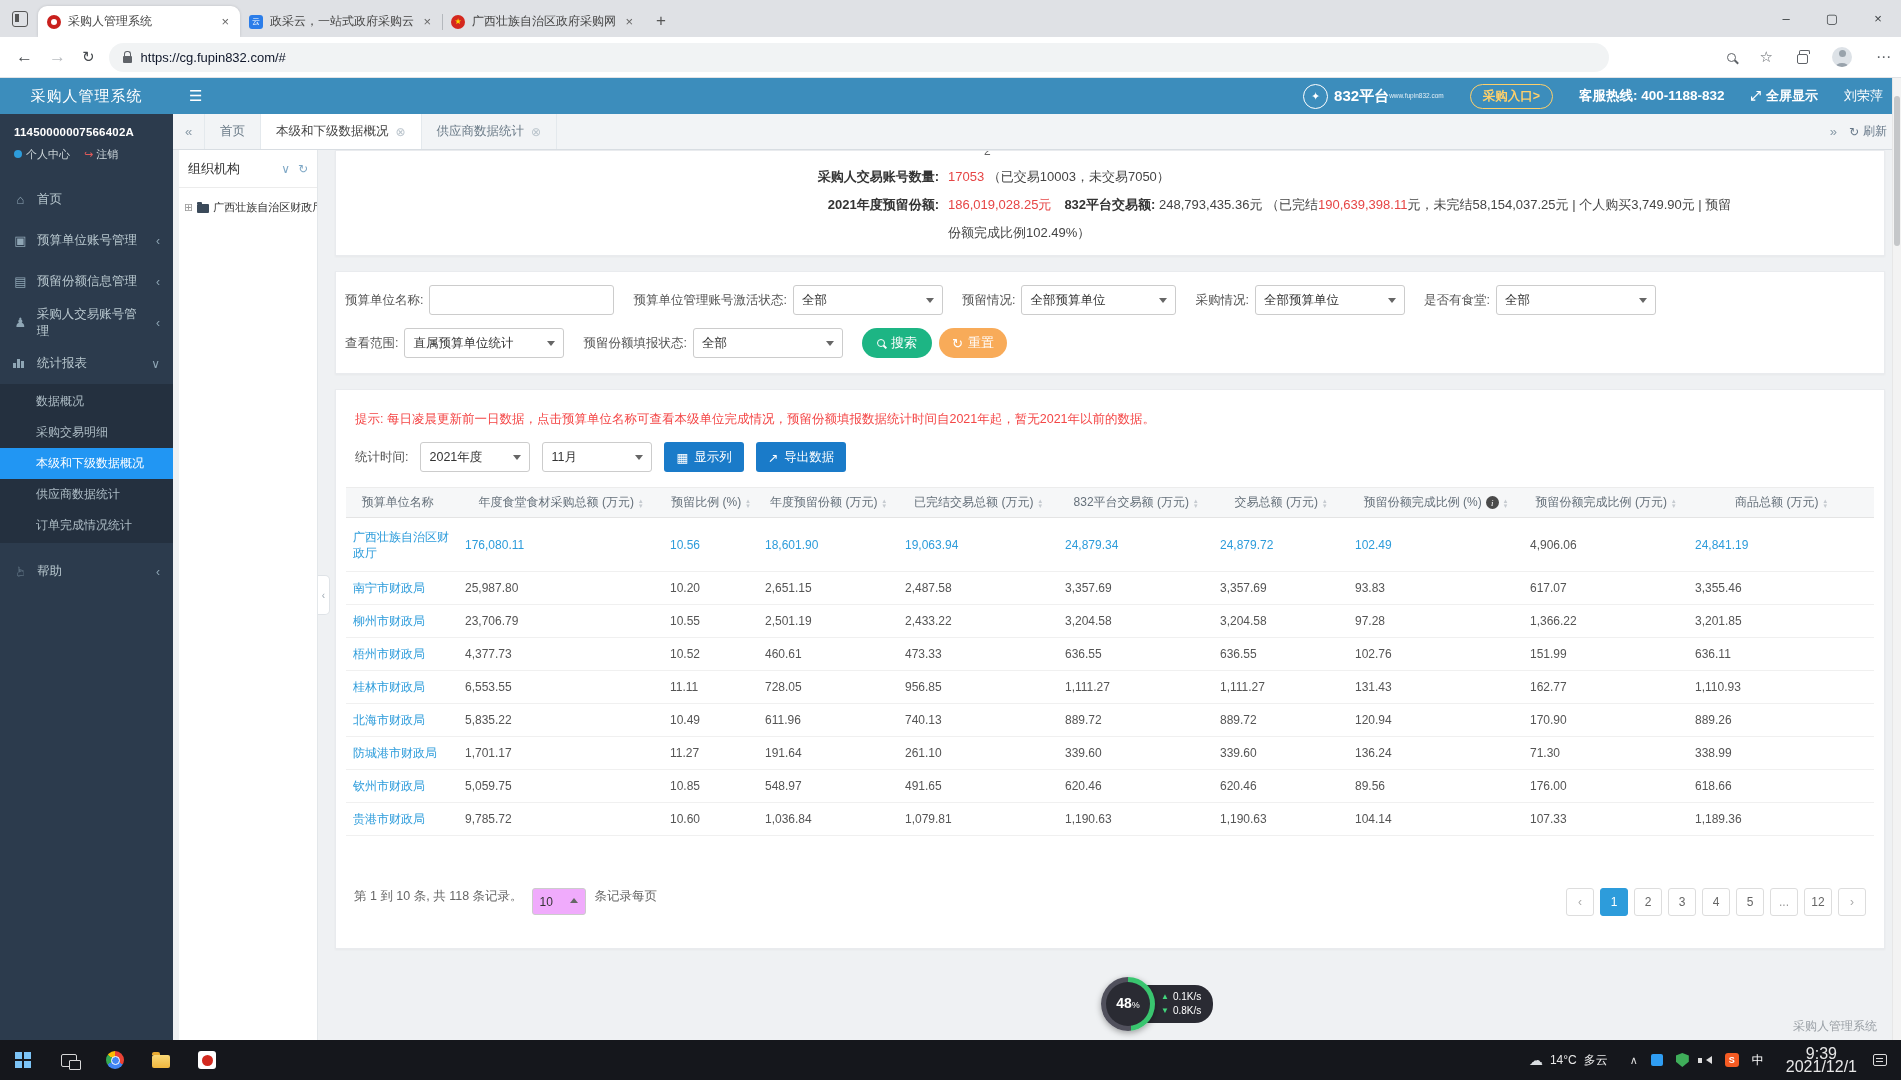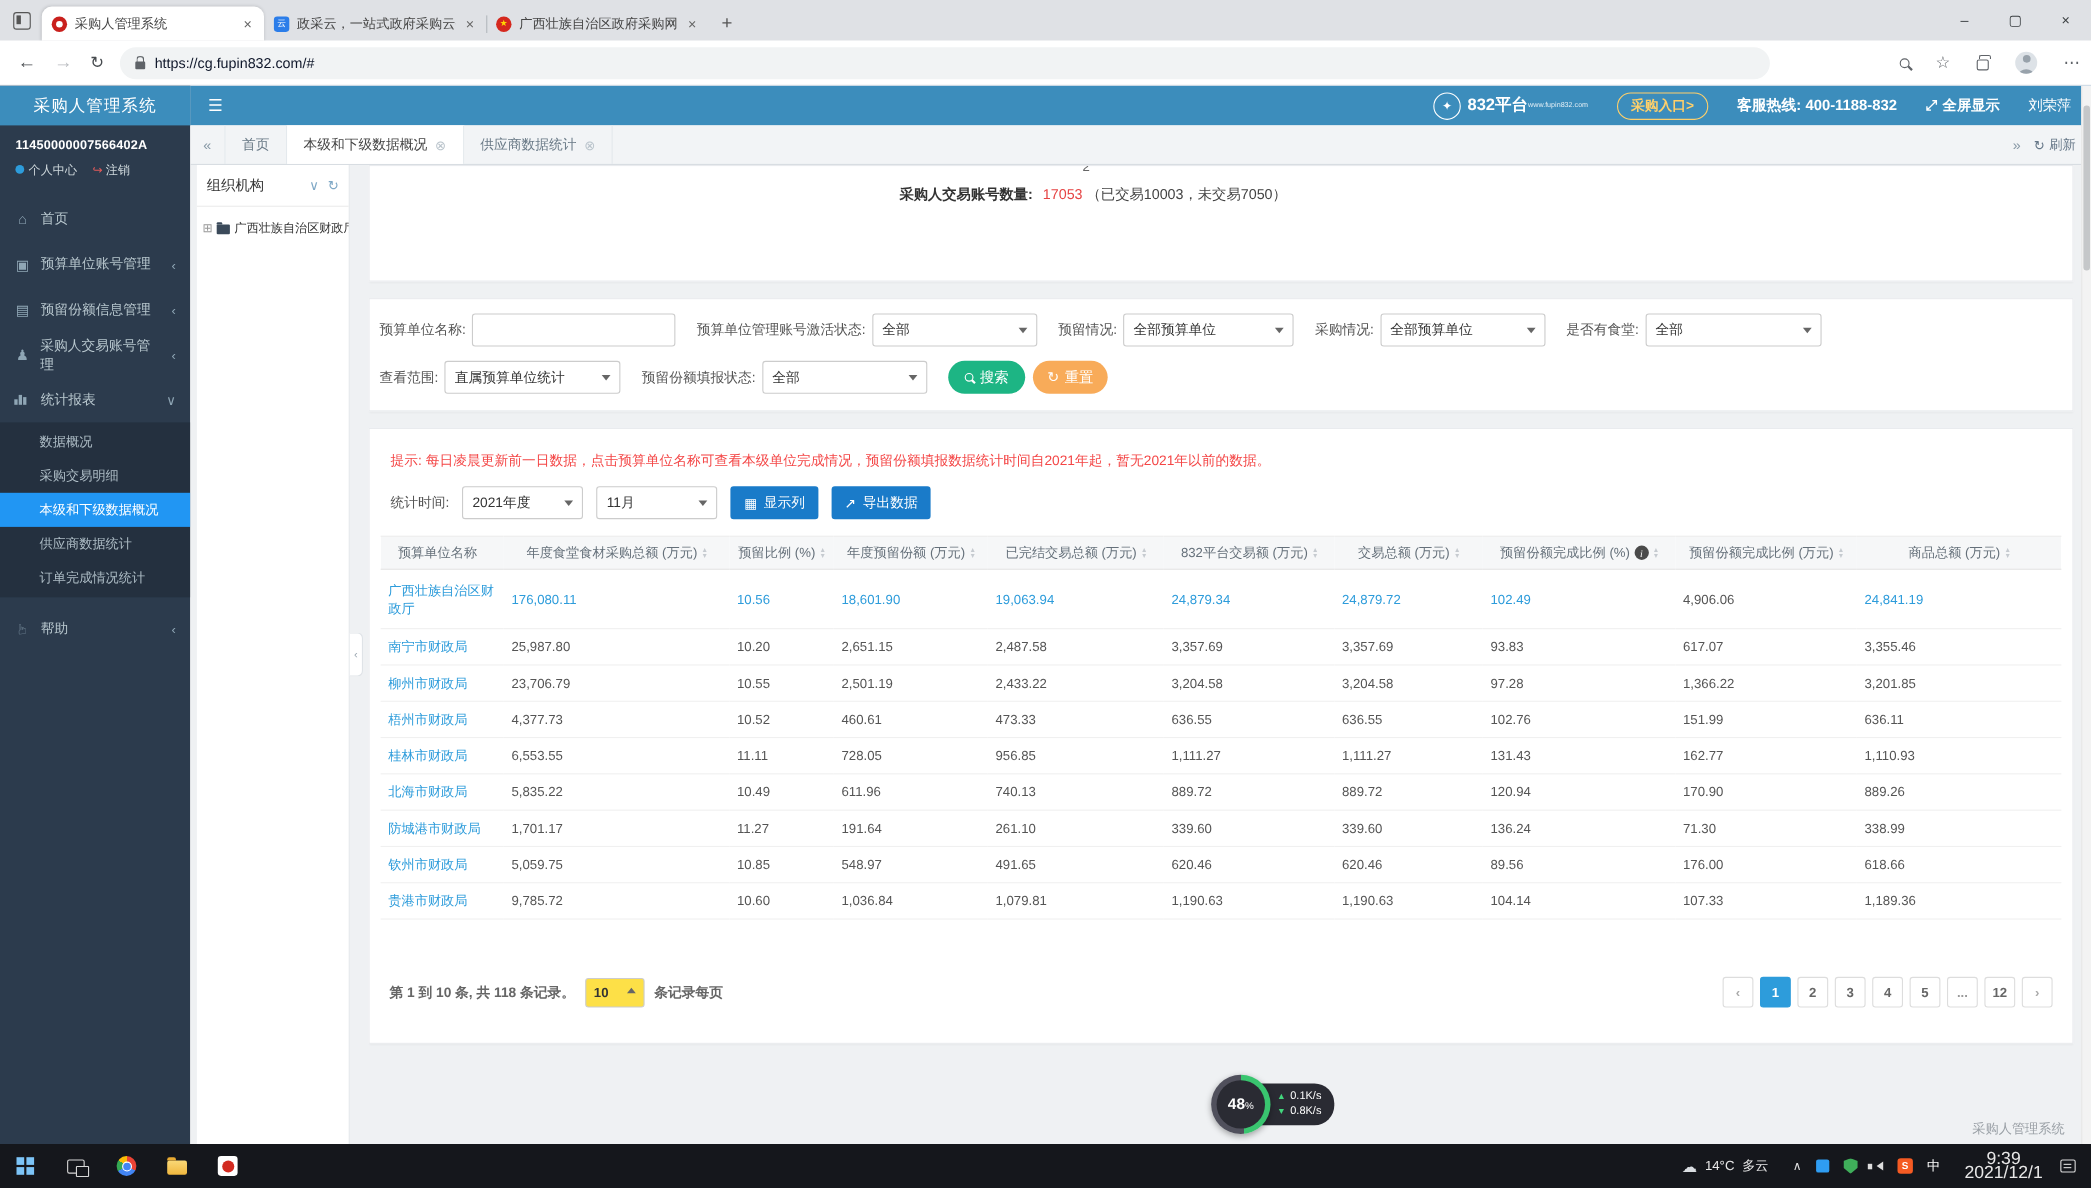--- a/index.html
+++ b/index.html
@@ -133,22 +133,22 @@
   th .arrows { display:inline-flex; flex-direction:column; margin-left:5px; color:#c6cbd0; font-size:7px; line-height:5px; vertical-align:middle; visibility:hidden; }
   th.sortable .arrows { visibility:visible; }
   th .info-dot { display:none; }
   th.info .info-dot { display:inline-flex; width:13px; height:13px; border-radius:50%; background:#4a4a4a; color:#fff; font-size:9px; font-style:italic; align-items:center; justify-content:center; margin-left:4px; vertical-align:middle; font-family:"Liberation Serif",serif; }
   tbody td { border-bottom:1px solid #f0f0f0; height:33px; padding:3px 7px; color:#555; overflow:hidden; white-space:nowrap; }
   tbody tr.tall td { height:54px; }
   td.name { color:#2d9cdb; white-space:normal; line-height:16px; }
   tr.hl td { color:#2d9cdb; }
   tr.hl td:nth-child(9) { color:#555; }
 
-  .pagi { display:flex; align-items:center; gap:9px; padding:52px 8px 4px; font-size:12.5px; color:#666;font-weight:bold; }
-  .size-sel { width:54px; height:27px; border:1px solid #ccc; border-radius:3px; background:#fde047; display:flex; align-items:center; justify-content:space-between; padding:0 7px; font-size:12px; color:#333; }
+  .pagi { display:flex; gap:9px; padding:52px 8px 4px; font-size:12.5px; color:#666; }
+  .size-sel { width:54px; height:27px; border:1px solid #ccc; border-radius:3px; background:#f0abfc; display:flex; align-items:center; justify-content:space-between; padding:0 7px; font-size:12px; color:#333; }
   .pages { margin-left:auto; display:flex; gap:6px; }
   .pg { min-width:28px; height:28px; border:1px solid #ddd; border-radius:3px; background:#fff; display:flex; align-items:center; justify-content:center; color:#666; font-size:12px; padding:0 4px; }
   .pg.active { background:#2d9cdb; border-color:#2d9cdb; color:#fff; }
   .pg.nav { color:#aaa; }
   .pg.dots { border-color:#ddd; color:#999; }
 
   .foot-note { position:absolute; right:24px; bottom:5px; color:#9aa0a6; font-size:12px; }
 
   .net-widget { position:absolute; left:928px; bottom:9px; display:flex; align-items:center; }
   .nw-circle { width:54px; height:54px; border-radius:50%; background:conic-gradient(#39c56f 0 48%, #50505c 48% 100%); display:flex; align-items:center; justify-content:center; position:relative; z-index:2; box-shadow:0 2px 6px rgba(0,0,0,.35); }
@@ -375,20 +375,24 @@
         </div>
 
       <div class="cards">
 
         <div class="card stats-card">
           <span class="clip-frag">2</span>
           <div class="srow">
             <span class="slabel">采购人交易账号数量:</span>
             <span class="sval"><span class="red">17053</span> <span>（已交易10003，未交易7050）</span></span>
           </div>
+          <div class="srow">
+            <span class="slabel">2021年度预留份额:</span>
+            <span class="sval"><span class="red">186,019,028.25元</span>　<span class="b">832平台交易额:</span> <span>248,793,435.36元 （已完结</span><span class="red">190,639,398.11</span><span>元，未完结58,154,037.25元 | 个人购买3,749.90元 | 预留份额完成比例102.49%）</span></span>
+          </div>
         </div>
 
         <div class="card filter-card">
           <div class="frow">
             <div class="fg">
               <span class="flabel">预算单位名称:</span>
               <span class="inp"></span>
             </div>
             <div class="fg">
               <span class="flabel">预算单位管理账号激活状态:</span>

